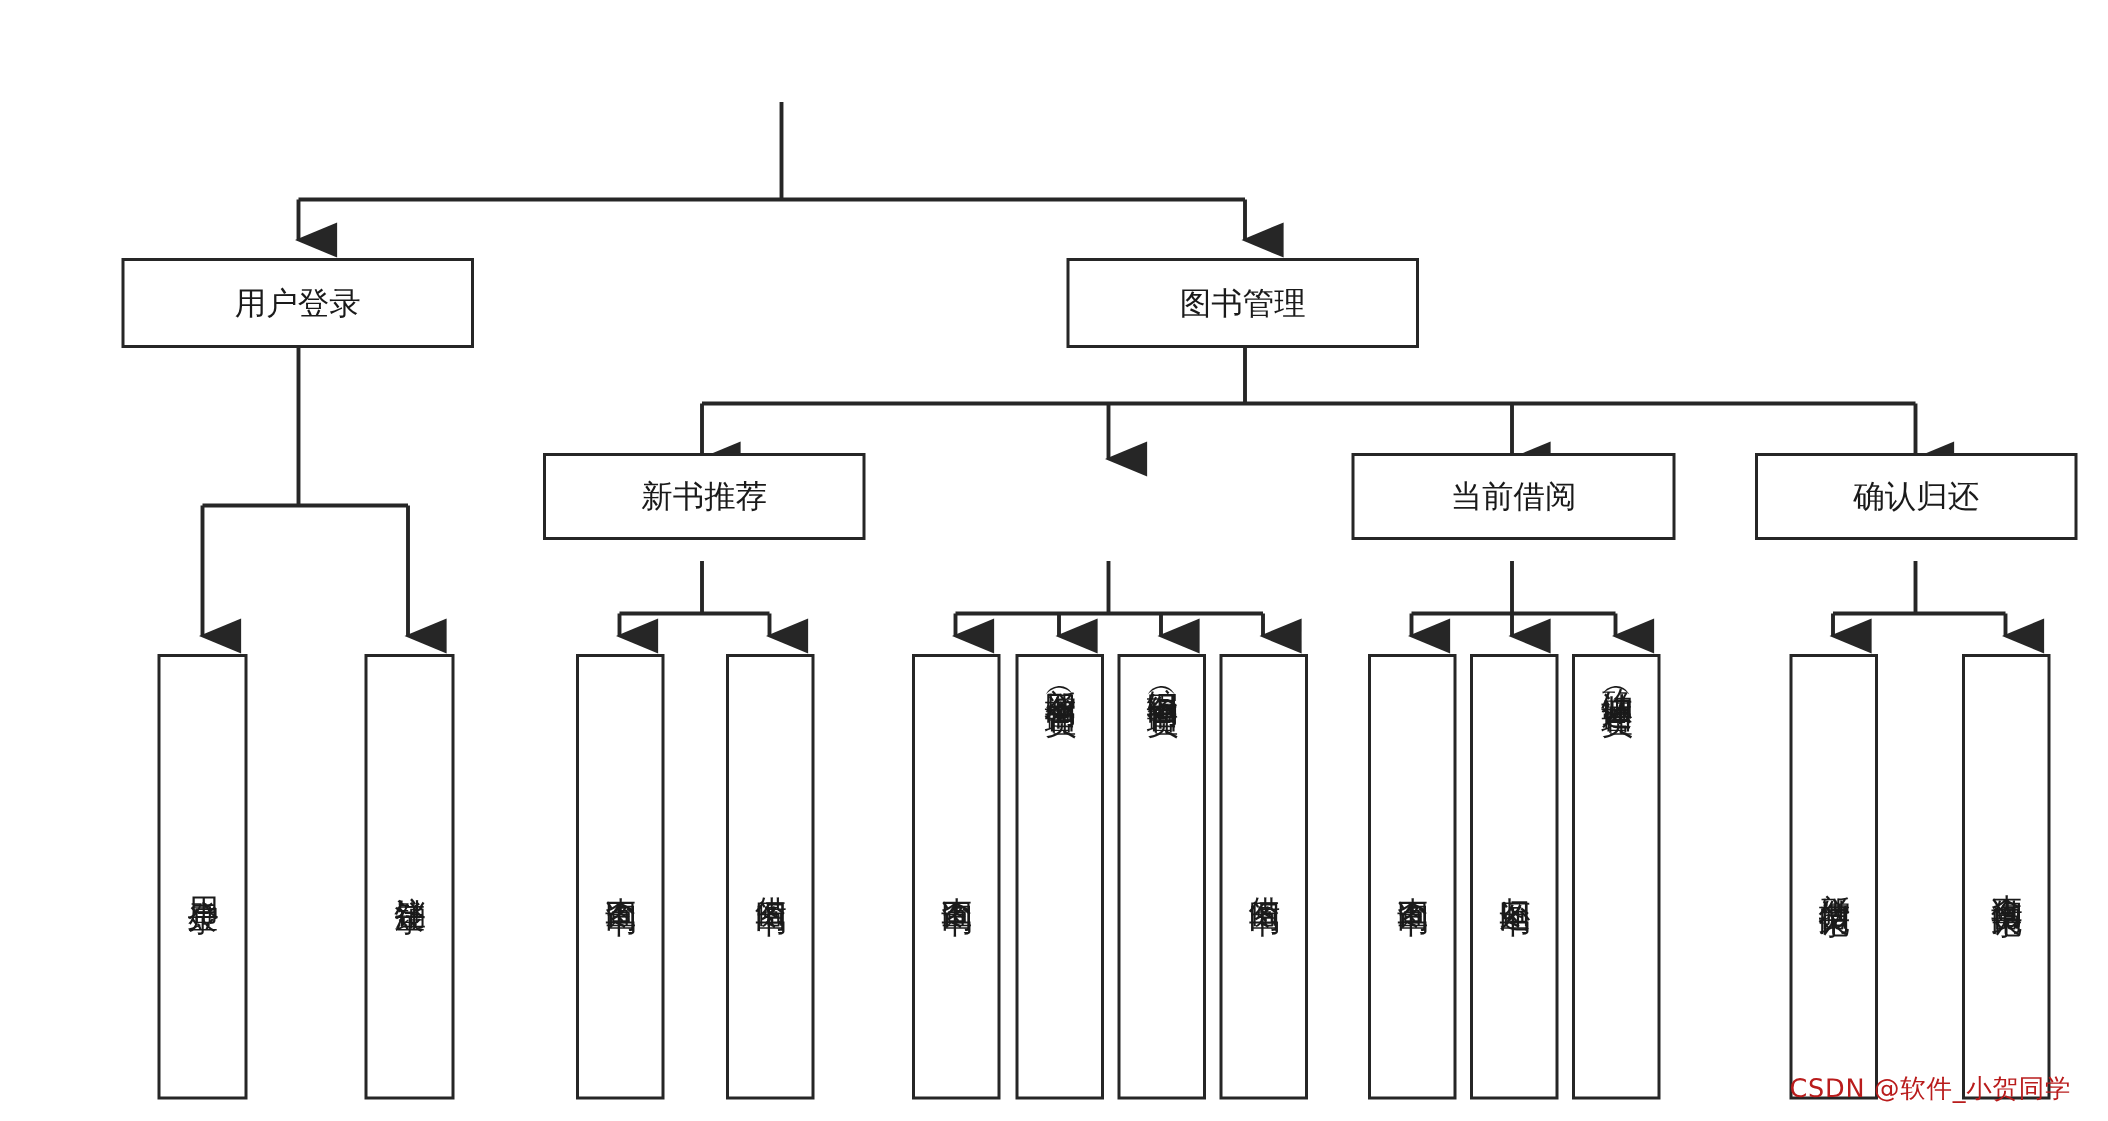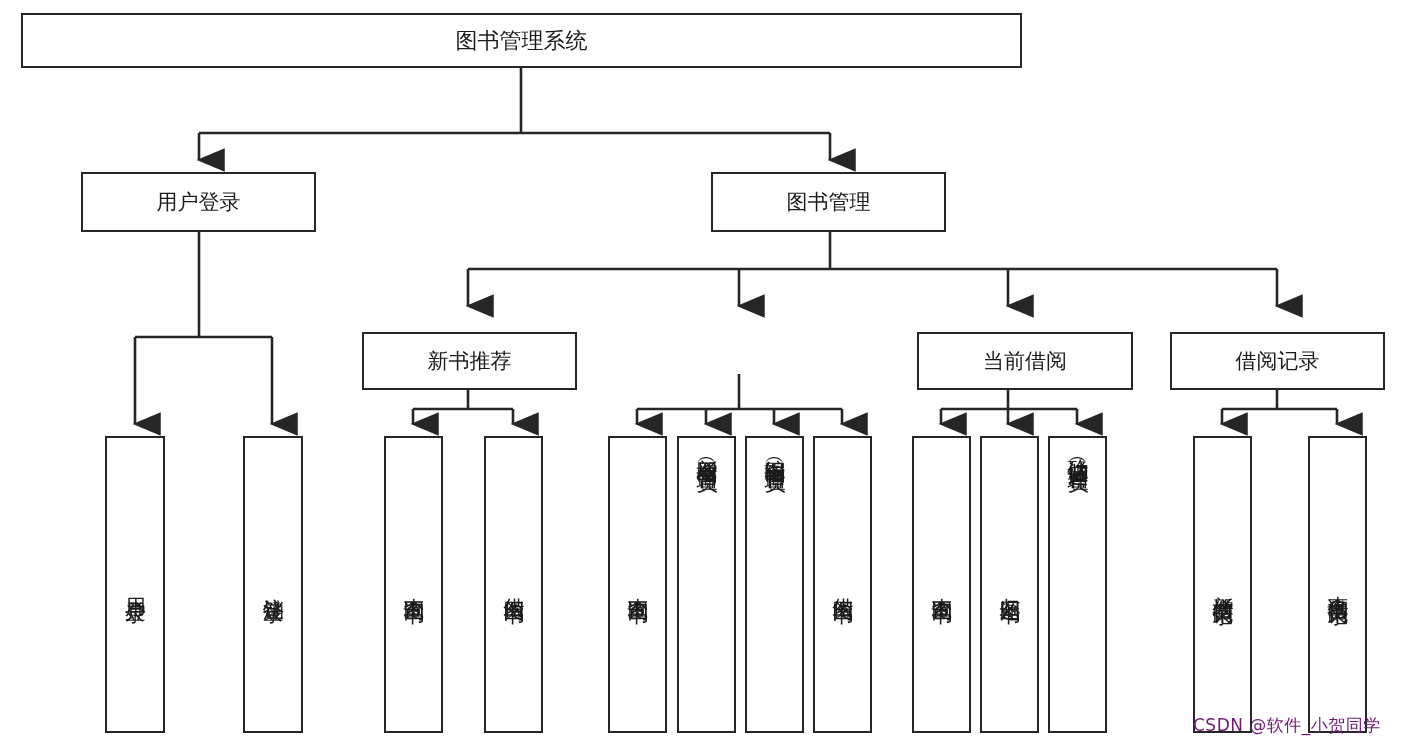--- a/index.html
+++ b/index.html
@@ -50,27 +50,27 @@
   .tier1 {
     top: 172px;
     height: 60px;
     width: 235px;
   }
   .tier1 .label { font-size: 21px; }
   #node-user-login { left: 81px; }
   #node-book-manage { left: 711px; justify-content: center; }
   
   .tier2 {
-    top: 332px;
+    top: 302px;
     height: 58px;
   }
   .tier2 .label { font-size: 21px; }
   #node-new-book-rec { left: 362px; width: 215px; }
   #node-book-borrow  { left: 632px; width: 215px; }
-  #node-current-borrow { left: 901px; width: 216px; margin-left: 16px; }
+  #node-current-borrow { left: 901px; width: 216px; }
   #node-borrow-record  { left: 1170px; width: 215px; }
   
   .leaf {
     top: 436px;
     height: 297px;
     align-items: flex-start;
     justify-content: center;
     padding-top: 4px;
   }
   .leaf .label {
@@ -82,21 +82,21 @@
   }
   .leaf.centered {
     align-items: center;
     padding-top: 0;
   }
   .watermark {
     position: absolute;
     left: 1193px;
     top: 714px;
     font-size: 17px;
-    color: #701a75;
+    color: #b91c1c;
     white-space: nowrap;
     letter-spacing: 0.5px;
   }
 </style>
 </head>
 <body>
 
 <div id="canvas">
 
   <svg id="wires" viewBox="0 0 1405 747" xmlns="http://www.w3.org/2000/svg">
@@ -142,39 +142,36 @@
       <path d="M 1008 409 L 1008 424" marker-end="url(#arrow)"></path>
       <path d="M 1077 409 L 1077 424" marker-end="url(#arrow)"></path>
 
       <path d="M 1277 374 L 1277 409"></path>
       <path d="M 1222 409 L 1337 409"></path>
       <path d="M 1222 409 L 1222 424" marker-end="url(#arrow)"></path>
       <path d="M 1337 409 L 1337 424" marker-end="url(#arrow)"></path>
     </g>
   </svg>
 
-  <div class="node" id="node-root">
-    <span class="label">图书管理系统</span>
-  </div>
 
   <div class="node tier1" id="node-user-login">
     <span class="label">用户登录</span>
   </div>
   <div class="node tier1" id="node-book-manage">
     <span class="label">图书管理</span>
   </div>
 
   <div class="node tier2" id="node-new-book-rec">
     <span class="label">新书推荐</span>
   </div>
   <div class="node tier2" id="node-current-borrow">
     <span class="label">当前借阅</span>
   </div>
   <div class="node tier2" id="node-borrow-record">
-    <span class="label">借阅记录</span>
+    <span class="label">确认归还</span>
   </div>
 
   <div class="node leaf centered" style="left:105px;width:60px;">
     <span class="label">用户登录</span>
   </div>
   <div class="node leaf centered" style="left:243px;width:60px;">
     <span class="label">注销登录</span>
   </div>
 
   <div class="node leaf centered" style="left:384px;width:59px;">

